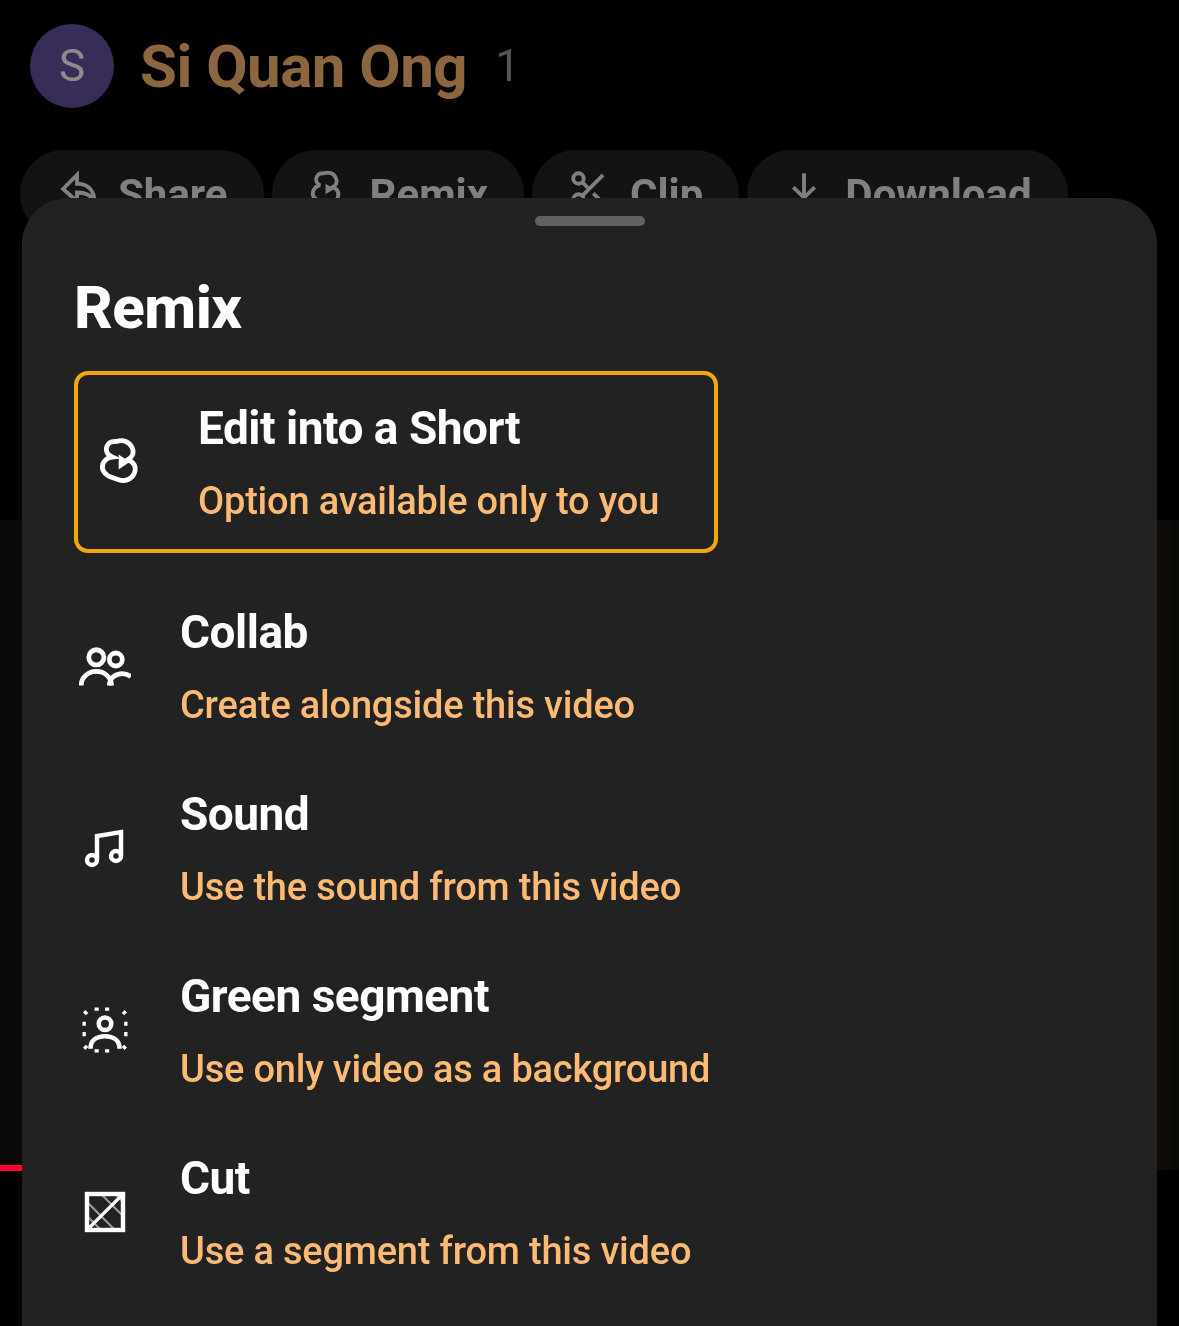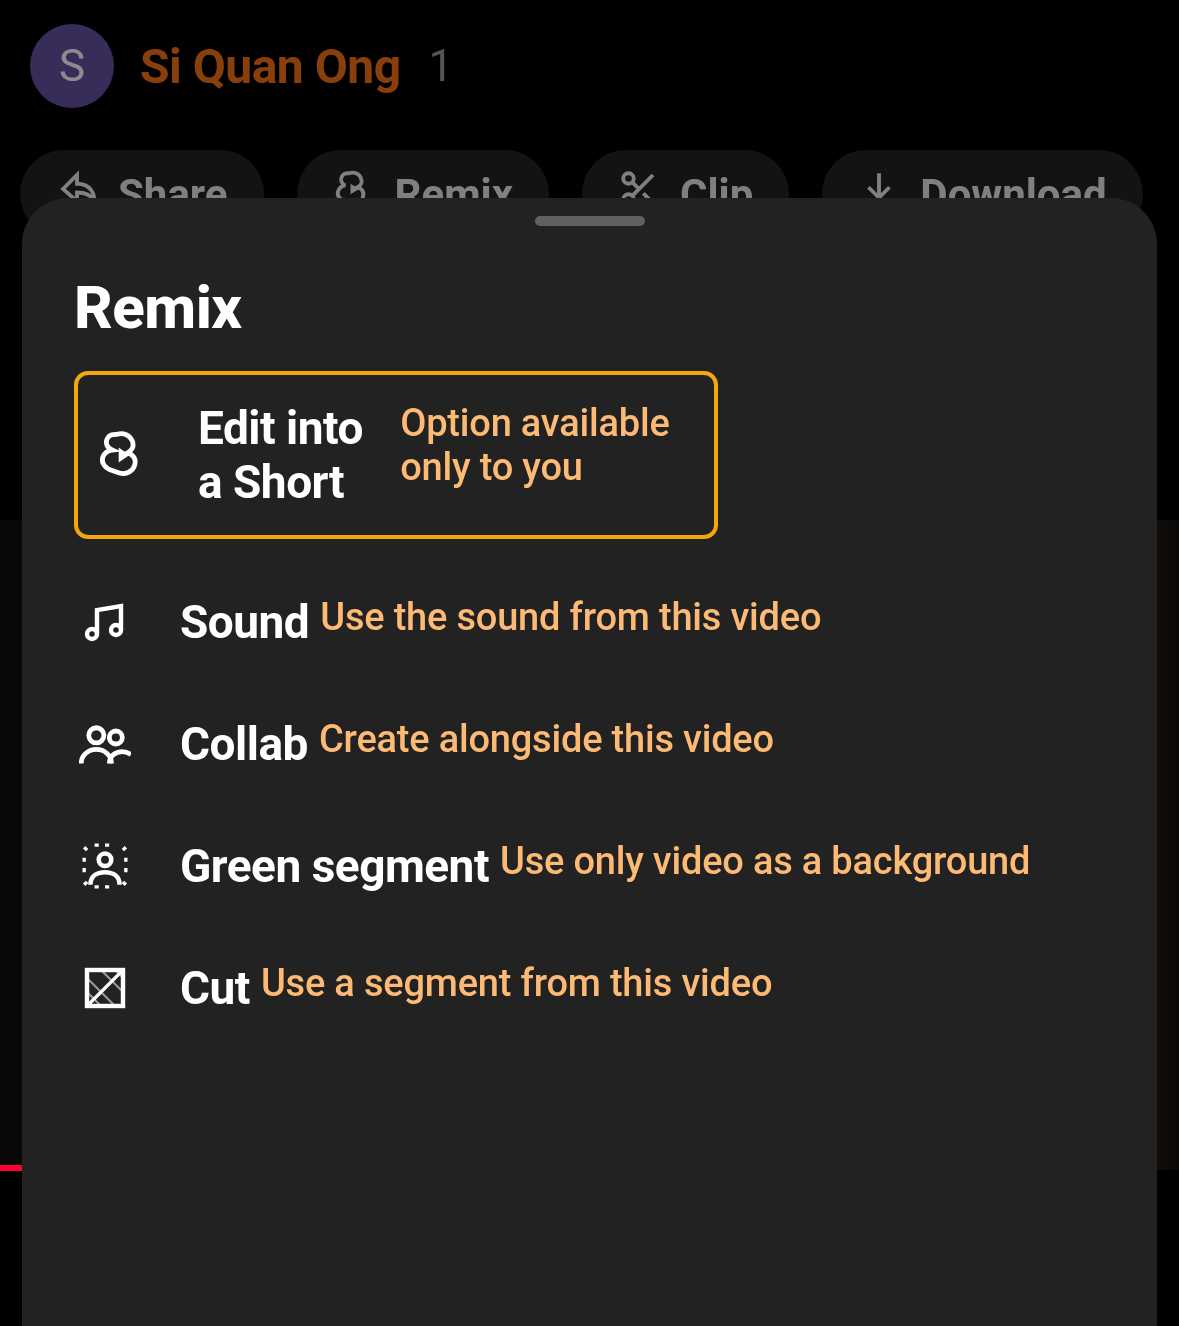--- a/index.html
+++ b/index.html
@@ -51,37 +51,37 @@
       border-radius: 50%;
       background: #6752a3;
       display: flex;
       align-items: center;
       justify-content: center;
       color: #fff;
       font-size: 44px;
       font-weight: 400;
     }
     .channel-name {
-      color: #f97316;
-      font-size: 48px;
+      color: #fdba74;
+      font-size: 60px;
       font-weight: 700;
       letter-spacing: -0.5px;
     }
     .channel-count {
       color: #9a9a9a;
       font-size: 44px;
       font-weight: 400;
       margin-left: 2px;
     }
     .chip-row {
       position: absolute;
       top: 150px;
       left: 20px;
       display: flex;
-      gap: 33px;
+      gap: 8px;
       opacity: 0.55;
     }
     .chip {
       background: #232323;
       border-radius: 60px;
       padding: 18px 36px;
       display: flex;
       align-items: center;
       gap: 20px;
       color: #eaeaea;
@@ -145,21 +145,22 @@
       justify-content: center;
       flex-shrink: 0;
     }
     .option-icon svg {
       stroke: #fff;
       fill: none;
       stroke-width: 2.2;
     }
     .option-text {
       display: flex;
-      gap: 11px;
+      flex-direction: column;
+      gap: 24px;
     }
     .option-title {
       color: #fff;
       font-size: 46px;
       font-weight: 700;
       letter-spacing: -0.5px;
     }
     .option-sub {
       color: #fdba74;
       font-size: 38px;
@@ -235,49 +236,49 @@
           </svg>
       </span>
       <div class="option-text">
         <span class="option-title">Edit into a Short</span>
         <span class="option-sub">Option available only to you</span>
       </div>
     </div>
 
     <div class="option">
       <span class="option-icon">
-        <svg viewBox="0 0 24 24" width="48" height="48">
-            <path d="M8 18V6l12-2v12"></path>
-            <circle cx="5.5" cy="18" r="2.5"></circle>
-            <circle cx="17.5" cy="16" r="2.5"></circle>
-          </svg>
-      </span>
-      <div class="option-text">
-        <span class="option-title">Sound</span>
-        <span class="option-sub">Use the sound from this video</span>
-      </div>
-    </div>
-
-    <div class="option">
-      <span class="option-icon">
         <svg viewBox="0 0 24 24" width="52" height="52">
             <circle cx="8" cy="8" r="3.5"></circle>
             <circle cx="17" cy="9" r="3"></circle>
             <path d="M1 21c0-4 3.5-6.5 7-6.5s7 2.5 7 6.5"></path>
             <path d="M14 21c0-3.5 3-5.5 6-5.5 1.5 0 3 .5 4 1.5"></path>
           </svg>
       </span>
       <div class="option-text">
         <span class="option-title">Collab</span>
         <span class="option-sub">Create alongside this video</span>
       </div>
     </div>
 
     <div class="option">
       <span class="option-icon">
+        <svg viewBox="0 0 24 24" width="48" height="48">
+            <path d="M8 18V6l12-2v12"></path>
+            <circle cx="5.5" cy="18" r="2.5"></circle>
+            <circle cx="17.5" cy="16" r="2.5"></circle>
+          </svg>
+      </span>
+      <div class="option-text">
+        <span class="option-title">Sound</span>
+        <span class="option-sub">Use the sound from this video</span>
+      </div>
+    </div>
+
+    <div class="option">
+      <span class="option-icon">
         <svg viewBox="0 0 24 24" width="50" height="50">
           <circle cx="12" cy="9" r="3"></circle>
           <path d="M5 21c0-4 3-6 7-6s7 2 7 6"></path>
           <path d="M2 3l3 3M22 3l-3 3M2 21l3-3M22 21l-3-3M2 8v8M22 8v8M7 2h10M7 22h10" stroke-width="1.6" stroke-dasharray="2 3"></path>
         </svg>
       </span>
       <div class="option-text">
         <span class="option-title">Green segment</span>
         <span class="option-sub">Use only video as a background</span>
       </div>

